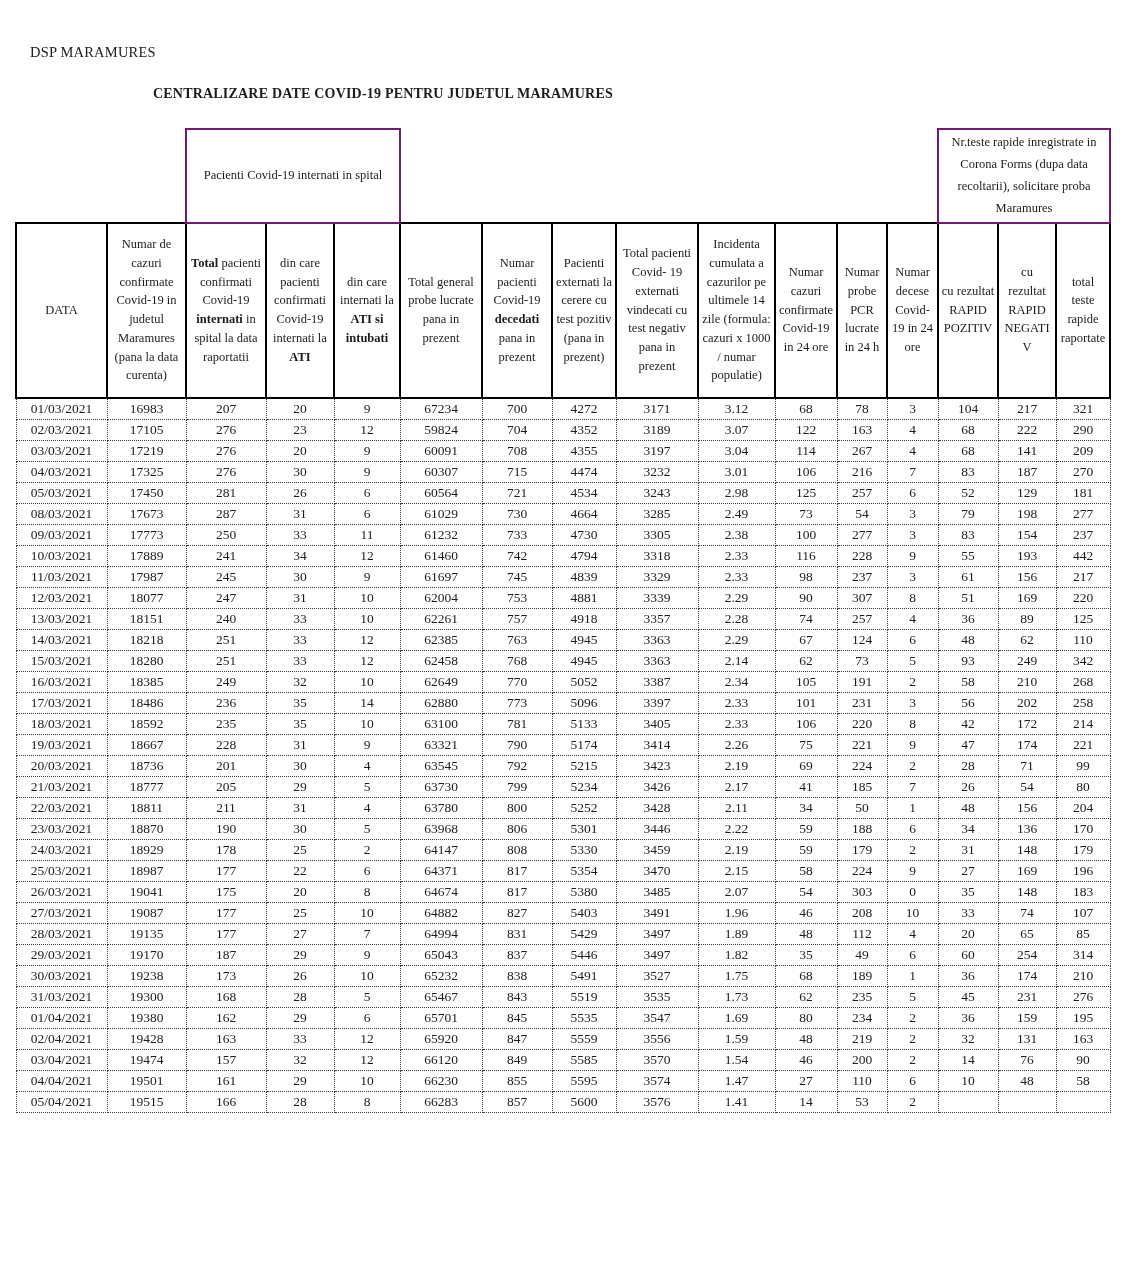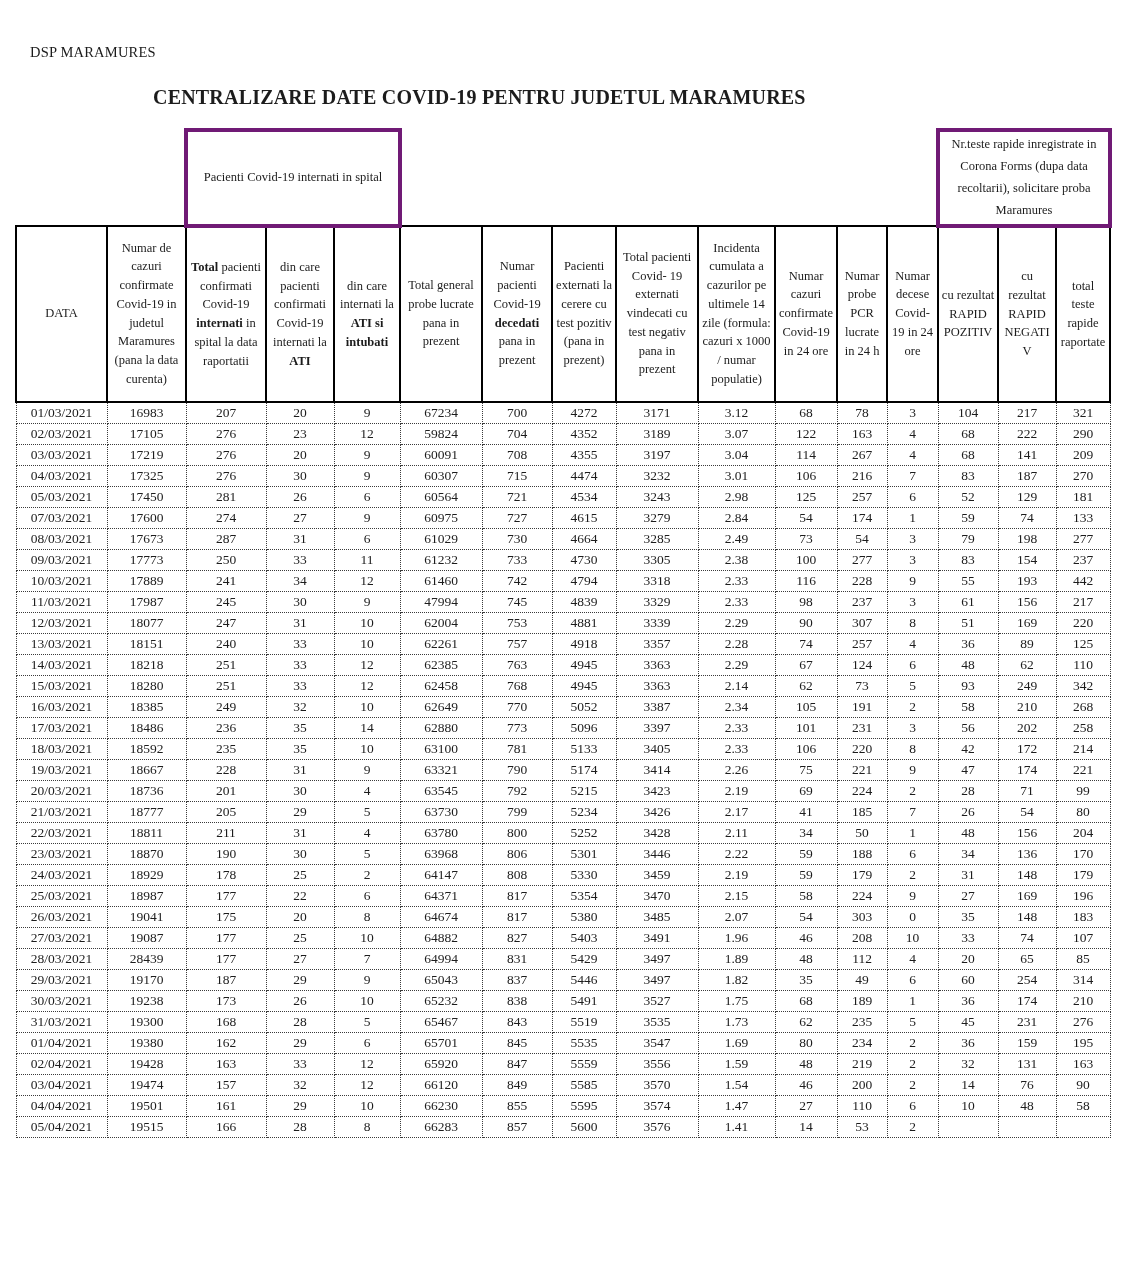--- a/index.html
+++ b/index.html
@@ -16,39 +16,39 @@
     position: absolute;
     left: 30px;
     top: 44px;
     font-size: 14.5px;
     letter-spacing: 0.2px;
   }
   .doc-title {
     position: absolute;
     left: 153px;
     top: 86px;
-    font-size: 20px;
+    font-size: 14px;
     font-weight: bold;
     letter-spacing: 0.2px;
   }
   table.covid {
     position: absolute;
     left: 15px;
     top: 128px;
     border-collapse: collapse;
     table-layout: fixed;
     width: 1092px;
   }
   tr.group-row td {
     border: none;
     height: 85px;
     padding: 0;
   }
   tr.group-row td.group-box {
-    border: 4px solid #701a75;
+    border: 2px solid #701a75;
     font-size: 12.5px;
     text-align: center;
     vertical-align: middle;
     line-height: 1.75;
     padding: 2px 8px;
   }
   tr.header-row th {
     border: 2px solid #000;
     font-weight: normal;
     font-size: 12.5px;
@@ -209,38 +209,20 @@
           <td>3243</td>
           <td>2.98</td>
           <td>125</td>
           <td>257</td>
           <td>6</td>
           <td>52</td>
           <td>129</td>
           <td>181</td>
         </tr>
         <tr>
-          <td>07/03/2021</td>
-          <td>17600</td>
-          <td>274</td>
-          <td>27</td>
-          <td>9</td>
-          <td>60975</td>
-          <td>727</td>
-          <td>4615</td>
-          <td>3279</td>
-          <td>2.84</td>
-          <td>54</td>
-          <td>174</td>
-          <td>1</td>
-          <td>59</td>
-          <td>74</td>
-          <td>133</td>
-        </tr>
-        <tr>
           <td>08/03/2021</td>
           <td>17673</td>
           <td>287</td>
           <td>31</td>
           <td>6</td>
           <td>61029</td>
           <td>730</td>
           <td>4664</td>
           <td>3285</td>
           <td>2.49</td>
@@ -286,21 +268,21 @@
           <td>55</td>
           <td>193</td>
           <td>442</td>
         </tr>
         <tr>
           <td>11/03/2021</td>
           <td>17987</td>
           <td>245</td>
           <td>30</td>
           <td>9</td>
-          <td>47994</td>
+          <td>61697</td>
           <td>745</td>
           <td>4839</td>
           <td>3329</td>
           <td>2.33</td>
           <td>98</td>
           <td>237</td>
           <td>3</td>
           <td>61</td>
           <td>156</td>
           <td>217</td>
@@ -588,21 +570,21 @@
           <td>1.96</td>
           <td>46</td>
           <td>208</td>
           <td>10</td>
           <td>33</td>
           <td>74</td>
           <td>107</td>
         </tr>
         <tr>
           <td>28/03/2021</td>
-          <td>28439</td>
+          <td>19135</td>
           <td>177</td>
           <td>27</td>
           <td>7</td>
           <td>64994</td>
           <td>831</td>
           <td>5429</td>
           <td>3497</td>
           <td>1.89</td>
           <td>48</td>
           <td>112</td>

